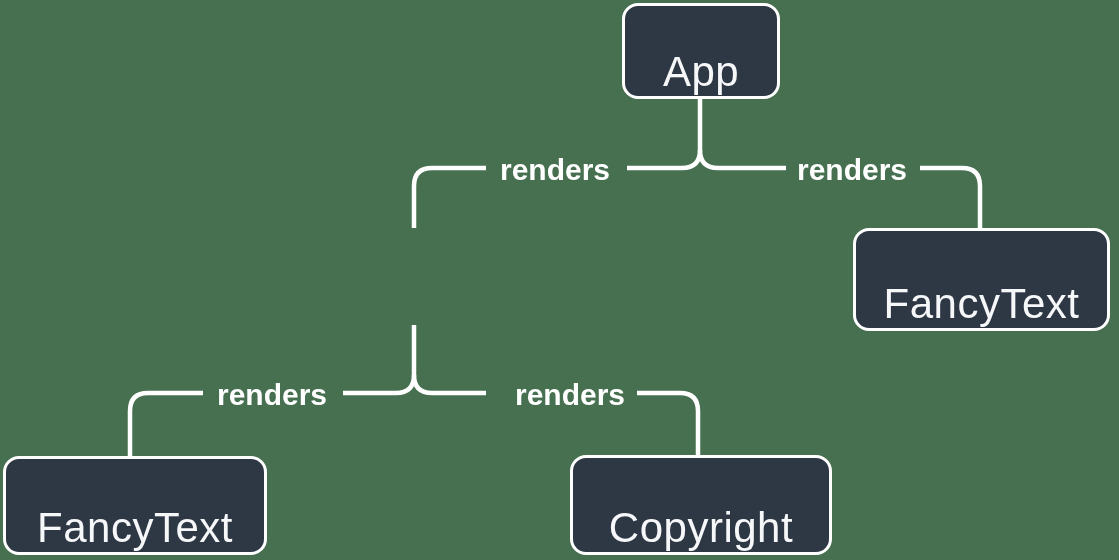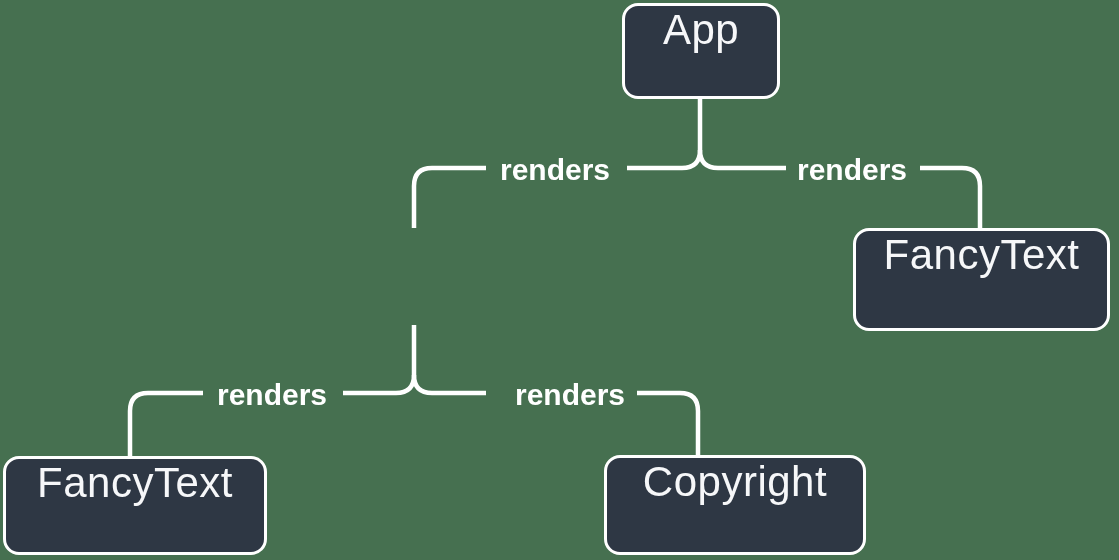--- a/index.html
+++ b/index.html
@@ -39,30 +39,30 @@
   .node {
     position: absolute;
     box-sizing: border-box;
     background: #2E3744;
     border: 3.5px solid #FFFFFF;
     border-radius: 16px;
     color: #F6F7F9;
     font-size: 42px;
     font-weight: 400;
     display: flex;
-    align-items: flex-start;
+    align-items: flex-end;
     justify-content: center;
     white-space: nowrap;
     letter-spacing: 0.5px;
   }
   .node-app            { left: 622px; top: 3px;   width: 158px; height: 96px;  }
   .node-inspiration    { left: 195px; top: 228px; width: 463px; height: 97px;  }
   .node-fancy-top      { left: 853px; top: 228px; width: 257px; height: 103px; }
   .node-fancy-bottom   { left: 3px;   top: 456px; width: 264px; height: 99px;  }
-  .node-copyright      { left: 570px; top: 455px; width: 262px; height: 100px; margin-left: 34px; }
+  .node-copyright      { left: 570px; top: 455px; width: 262px; height: 100px; }
 </style>
 </head>
 <body>
 
 <div class="canvas">
 
   <svg class="edges-svg" viewBox="0 0 1119 560" xmlns="http://www.w3.org/2000/svg">
 
     <g>
       <path class="edge-line" d="M700,99 V150 Q700,168 682,168 H627"></path>

